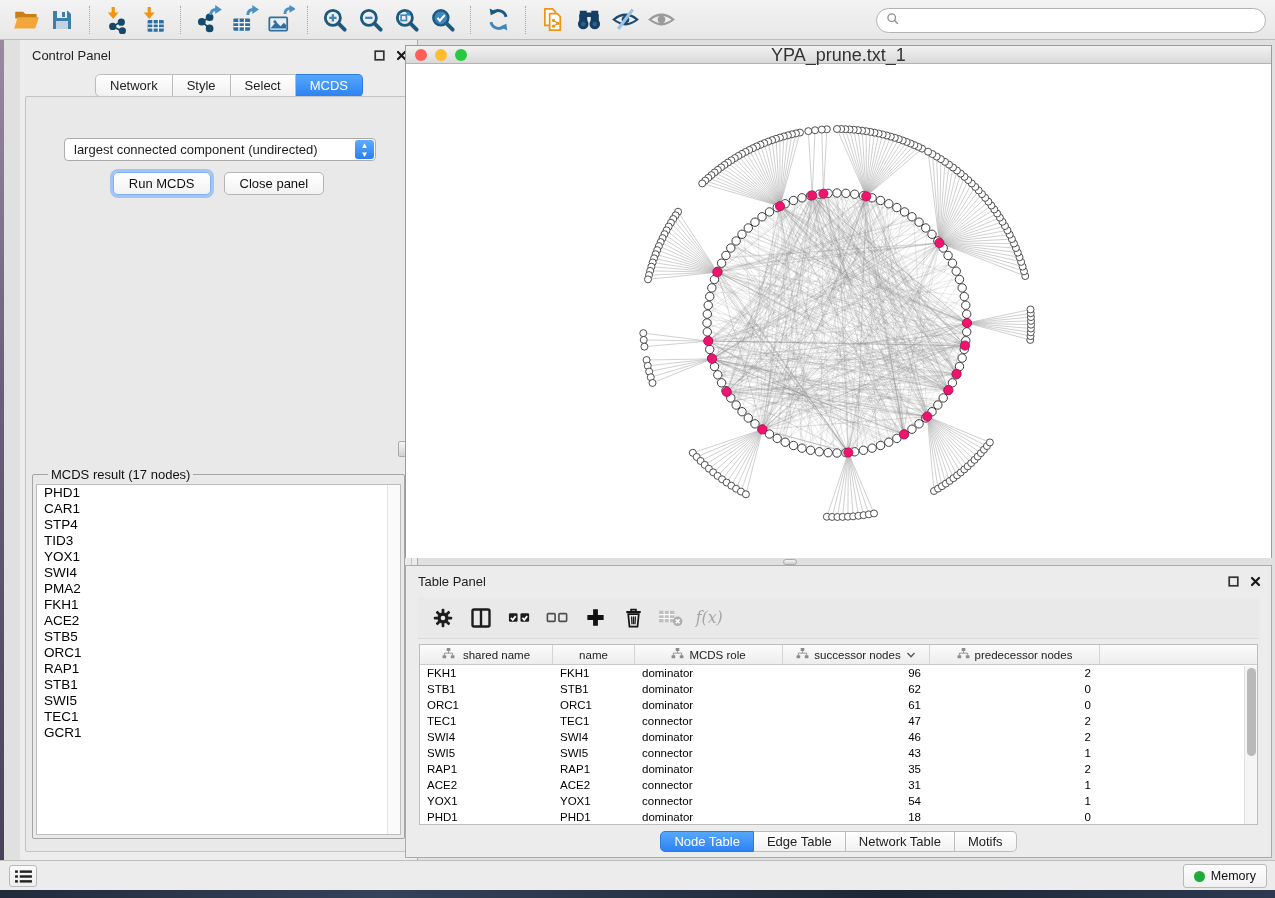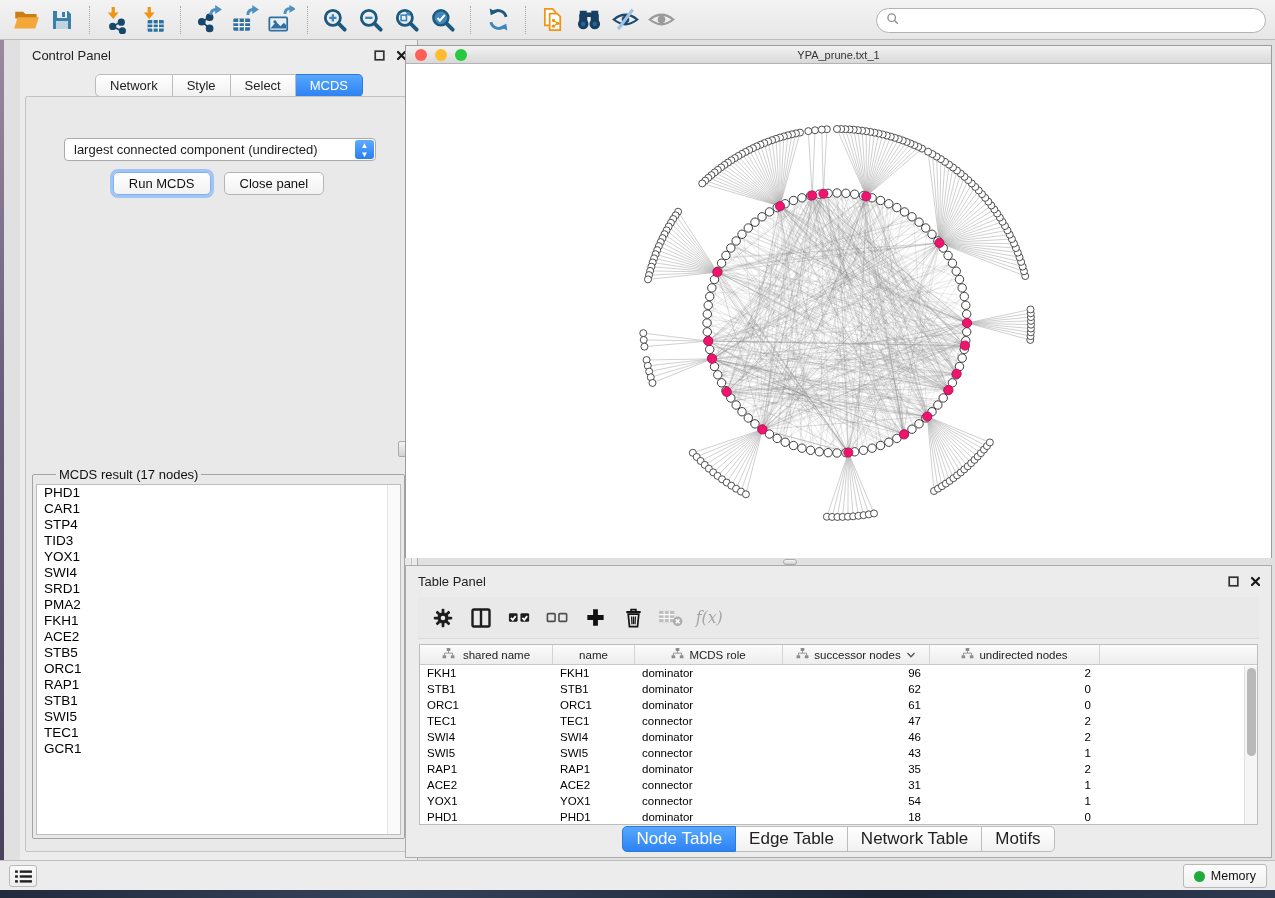--- a/index.html
+++ b/index.html
@@ -45,32 +45,32 @@
                border:1px solid #ababab; border-radius:4px; line-height:21px; padding-left:9px; font-size:13px; }
   .cp-select .stepper { position:absolute; right:1px; top:1px; width:19px; height:19px; border-radius:3px;
                background:linear-gradient(#5fabff,#2a7ef2); color:#fff; font-size:8px; line-height:9px;
                text-align:center; padding-top:1px; }
   .cp-buttons { position:absolute; top:75px; width:100%; display:flex; justify-content:center; gap:13px; }
   .btn { height:23px; padding:0 15px; background:linear-gradient(#ffffff,#f2f2f2); border:1px solid #b5b5b5;
          border-radius:5px; font-size:13px; font-family:"Liberation Sans",sans-serif; color:#111; }
   .btn.focused { border-color:#7fb0f2; box-shadow:0 0 0 3px rgba(100,165,255,.55); }
   .mcds-fieldset { position:absolute; left:6px; right:6px; top:370px; bottom:12px;
                    border:1px solid #a5a5a5; border-radius:2px; background:#e9e9e9; }
-  .mcds-fieldset legend { font-size:13px; color:#111; margin-left:23px; padding:0 3px; }
+  .mcds-fieldset legend { font-size:13px; color:#111; margin-left:15px; padding:0 3px; }
   .mcds-list { position:absolute; left:3px; right:3px; top:2px; bottom:3px; background:#fff;
                border:1px solid #bdbdbd; overflow:hidden; }
   .mcds-list .sb { position:absolute; right:0; top:0; bottom:0; width:13px; background:#fafafa; border-left:1px solid #e4e4e4; }
   .mcds-item { font-size:13.5px; line-height:16px; padding-left:7px; color:#000; }
 
   
   .net-window { position:absolute; left:405px; top:45px; width:867px; height:513px;
                 border:1px solid #9c9c9c; background:#fff; }
   .net-titlebar { position:absolute; left:0; top:0; width:100%; height:18px;
                   background:linear-gradient(#f2f2f2,#d9d9d9); border-bottom:1px solid #b3b3b3;
-                  text-align:center; font-size:11px; line-height:18px; color:#333; }
+                  text-align:center; font-size:18px; line-height:18px; color:#333; }
   .lights { position:absolute; left:9px; top:3px; display:flex; gap:8px; }
   .light { width:12px; height:12px; border-radius:50%; }
   .net-canvas { position:absolute; left:0; top:19px; width:865px; height:493px; background:#fff; }
 
   
   .v-split-grip { position:absolute; left:398px; top:441px; width:9px; height:16px;
                   background:linear-gradient(#f5f5f5,#d2d2d2); border:1px solid #aaa; border-radius:2px; }
   .h-split-grip { position:absolute; left:783px; top:559px; width:14px; height:6px;
                   background:linear-gradient(#f5f5f5,#cfcfcf); border:1px solid #ababab; border-radius:3px; }
 
@@ -86,21 +86,21 @@
   .thead { display:flex; height:20px; background:linear-gradient(#fbfbfb,#ededed); border-bottom:1px solid #c9c9c9; }
   .th { display:flex; align-items:center; justify-content:center; gap:5px; font-size:11.5px; color:#222;
         border-right:1px solid #d4d4d4; overflow:hidden; }
   .trow { display:flex; height:16px; }
   .td { font-size:11.5px; line-height:16px; color:#000; overflow:hidden; white-space:nowrap; }
   .td.l { text-align:left; padding-left:7px; }
   .td.r { text-align:right; padding-right:9px; }
   .tp-scroll { position:absolute; right:0; top:21px; bottom:0; width:13px; background:#f5f5f5; border-left:1px solid #e0e0e0; }
   .tp-thumb { position:absolute; left:2px; top:2px; width:9px; height:88px; background:#b9b9b9; border-radius:5px; }
   .tp-tabs-wrap { position:absolute; bottom:5px; width:100%; display:flex; justify-content:center; }
-  .tp-tabs-wrap .tab { font-size:17px; padding:2px 13px; }
+  .tp-tabs-wrap .tab { font-size:13px; padding:2px 13px; }
 
   
   .status-bar { position:absolute; left:0; top:860px; width:1275px; height:30px; background:#ececec;
                 border-top:1px solid #bdbdbd; }
   .list-btn { position:absolute; left:9px; top:4px; width:28px; height:22px; background:linear-gradient(#fbfbfb,#eee);
               border:1px solid #b9b9b9; border-radius:3px; display:flex; align-items:center; justify-content:center; }
   .memory-btn { position:absolute; right:8px; top:3px; height:24px; background:linear-gradient(#fdfdfd,#f0f0f0);
                 border:1px solid #b9b9b9; border-radius:3px; display:flex; align-items:center; gap:6px;
                 padding:0 10px; font-size:12.5px; color:#111; }
   .mem-dot { width:11px; height:11px; border-radius:50%; }
@@ -294,21 +294,20 @@
         <fieldset class="mcds-fieldset">
           <legend>MCDS result (17 nodes)</legend>
           <div class="mcds-list" id="mcds-list">
             <div class="sb"></div>
           <div class="mcds-item">PHD1</div>
               <div class="mcds-item">CAR1</div>
               <div class="mcds-item">STP4</div>
               <div class="mcds-item">TID3</div>
               <div class="mcds-item">YOX1</div>
               <div class="mcds-item">SWI4</div>
-              <div class="mcds-item">SRD1</div>
               <div class="mcds-item">PMA2</div>
               <div class="mcds-item">FKH1</div>
               <div class="mcds-item">ACE2</div>
               <div class="mcds-item">STB5</div>
               <div class="mcds-item">ORC1</div>
               <div class="mcds-item">RAP1</div>
               <div class="mcds-item">STB1</div>
               <div class="mcds-item">SWI5</div>
               <div class="mcds-item">TEC1</div>
               <div class="mcds-item">GCR1</div>
@@ -1369,21 +1368,21 @@
             </div>
             <div class="th" style="width: 170px;">
               <span><svg viewBox="0 0 14 12" width="13" height="11">
                   <g fill="#8c8c8c">
                     <rect x="5" y="0" width="4" height="3.4" rx=".6"></rect>
                     <rect x="0.5" y="7.8" width="4" height="3.4" rx=".6"></rect>
                     <rect x="9.5" y="7.8" width="4" height="3.4" rx=".6"></rect>
                   </g>
                   <path d="M7 3.4v2.2M2.5 7.8V5.6h9v2.2" fill="none" stroke="#8c8c8c" stroke-width="1"></path>
                 </svg></span>
-              <span>undirected nodes</span>
+              <span>predecessor nodes</span>
             </div>
           </div>
         <div id="tp-tbody">
             <div class="trow">
               <div class="td l" style="width: 133px;">FKH1</div>
               <div class="td l" style="width: 82px;">FKH1</div>
               <div class="td l" style="width: 148px;">dominator</div>
               <div class="td r" style="width: 147px;">96</div>
               <div class="td r" style="width: 170px;">2</div>
             </div>

